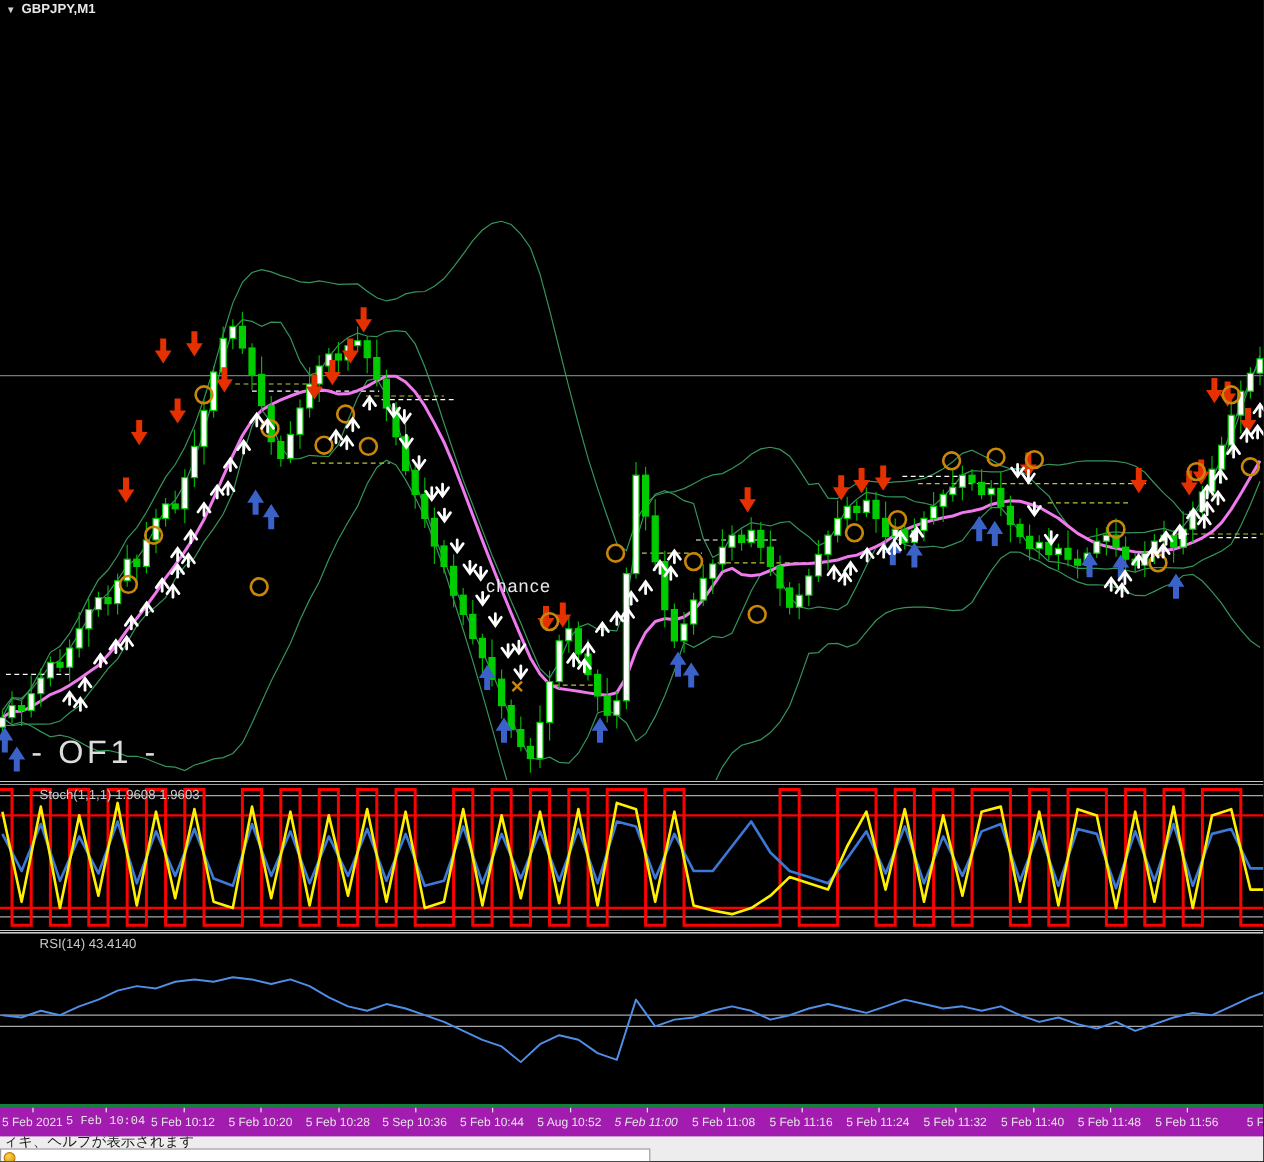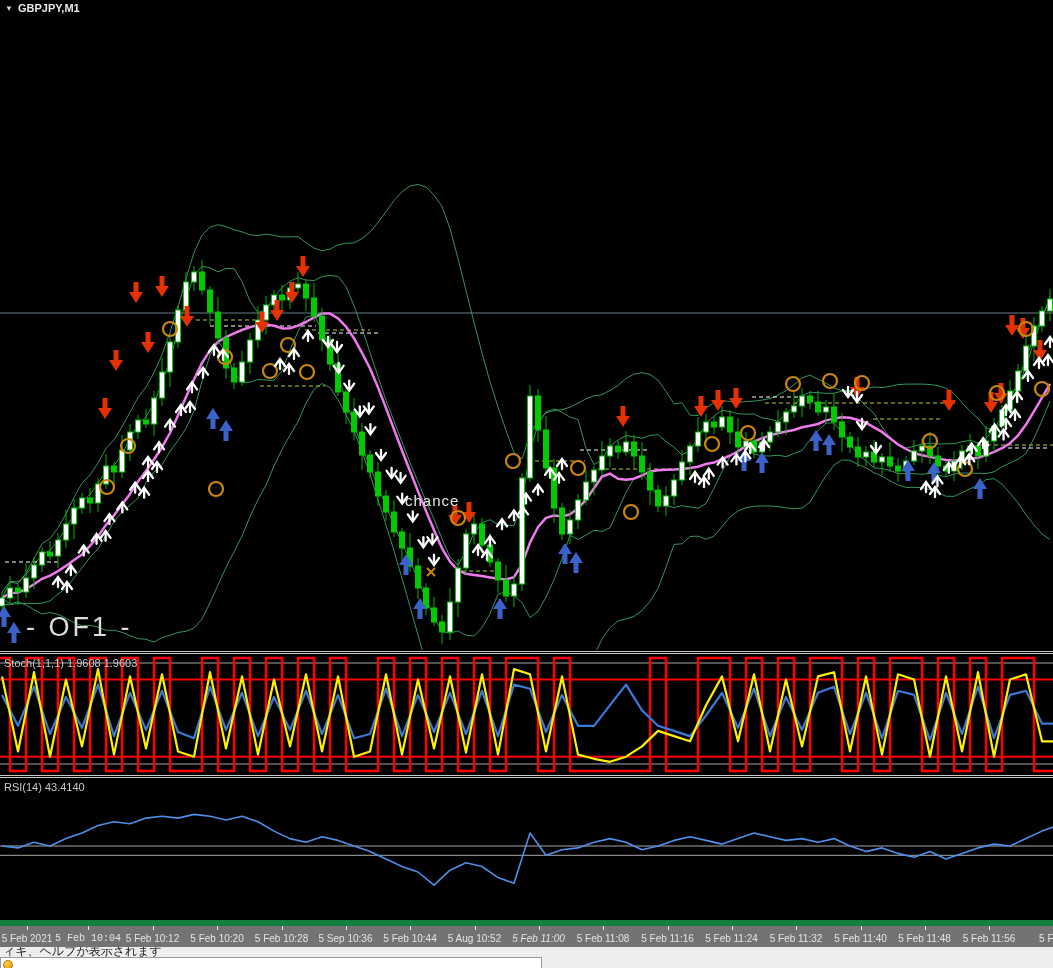--- a/index.html
+++ b/index.html
@@ -5,25 +5,25 @@
   html,body{margin:0;padding:0;background:#222;}
   .screen{position:relative;width:1053px;height:968px;background:#000;overflow:hidden;
           font-family:"Liberation Sans","DejaVu Sans",sans-serif;}
   svg{display:block;}
   .abs{position:absolute;}
   .symbol-row{left:5px;top:2px;display:flex;align-items:center;color:#e8e8e8;font-size:11px;font-weight:bold;z-index:5;}
   .symbol-row .tri{font-size:8px;margin-right:5px;color:#d0d0d0;}
   .stats{left:8px;top:16px;z-index:5;color:#f2f2f2;font-size:12.5px;line-height:20px;white-space:pre;}
   .chance{color:#e8e8e8;font-size:15px;letter-spacing:1px;z-index:4;}
   .of1{color:#dcdcdc;font-size:27px;letter-spacing:3px;z-index:4;text-align:center;}
-  .panel-label{color:#c8c8c8;font-size:11px;z-index:4;}
+  .panel-label{color:#c8c8c8;font-size:11px;z-index:4;margin-left:29px;}
   .sep{position:absolute;left:0;width:1053px;height:4px;z-index:6;
        background:linear-gradient(#000 0 25%,#c8c8c8 25% 50%,#000 50% 75%,#c8c8c8 75% 100%);}
-  .time-axis{position:absolute;left:0;top:920px;width:1053px;height:27px;background:#737373;
-             border-top:6px solid #15803d;z-index:5;overflow:hidden;}
+  .time-axis{position:absolute;left:0;top:920px;width:1053px;height:27px;background:#a21caf;
+             border-top:3px solid #15803d;z-index:5;overflow:hidden;}
   .time-axis .tick{position:absolute;top:0;width:1px;height:4px;background:#e8e8e8;}
   .time-axis .tlabel{position:absolute;top:7px;transform:translateX(-50%);color:#e4e4e4;font-size:10px;white-space:nowrap;}
   .status-bar{position:absolute;left:0;top:947px;width:1053px;height:21px;background:#ededed;z-index:7;overflow:hidden;}
   .status-text{position:absolute;left:3px;top:-4px;color:#1a1a1a;font-size:12px;white-space:nowrap;}
   .tooltip-box{position:absolute;left:0;top:10px;width:540px;height:12px;background:#fff;border:1px solid #9a9a9a;}
   .info-icon{position:absolute;left:3px;top:13px;width:8px;height:8px;border-radius:50%;
              background:radial-gradient(circle at 35% 30%,#ffd24a,#e09000);border:1px solid #b87800;}
 </style>
 </head>
 <body>
@@ -564,21 +564,21 @@
         <line x1="1050" y1="339" x2="1050" y2="347" stroke="#FFFFFF" stroke-width="2.3" stroke-linecap="round"></line>
       </g>
     </svg>
 
   <div class="abs symbol-row">
     <span class="tri">▼</span>
     <span>GBPJPY,M1</span>
   </div>
 
 
-  <div id="chance" class="abs chance" style="left: 405px; top: 492px; z-index: 4;">chance</div>
+  <div id="chance" class="abs chance" style="left: 405px; top: 480px; z-index: 4;">chance</div>
   <div id="of1" class="abs of1" style="left: 26px; top: 612px;">- OF1 -</div>
 
   <div class="sep" style="top:650px"></div>
 
   <svg id="stoch-svg" class="abs" style="left:0;top:654px;z-index:1" width="1053" height="120">
       <g>
         <line x1="0" y1="9" x2="1053" y2="9" stroke="#A8A8A8" stroke-width="1"></line>
       </g>
       <g>
         <line x1="0" y1="110" x2="1053" y2="110" stroke="#A8A8A8" stroke-width="1"></line>

